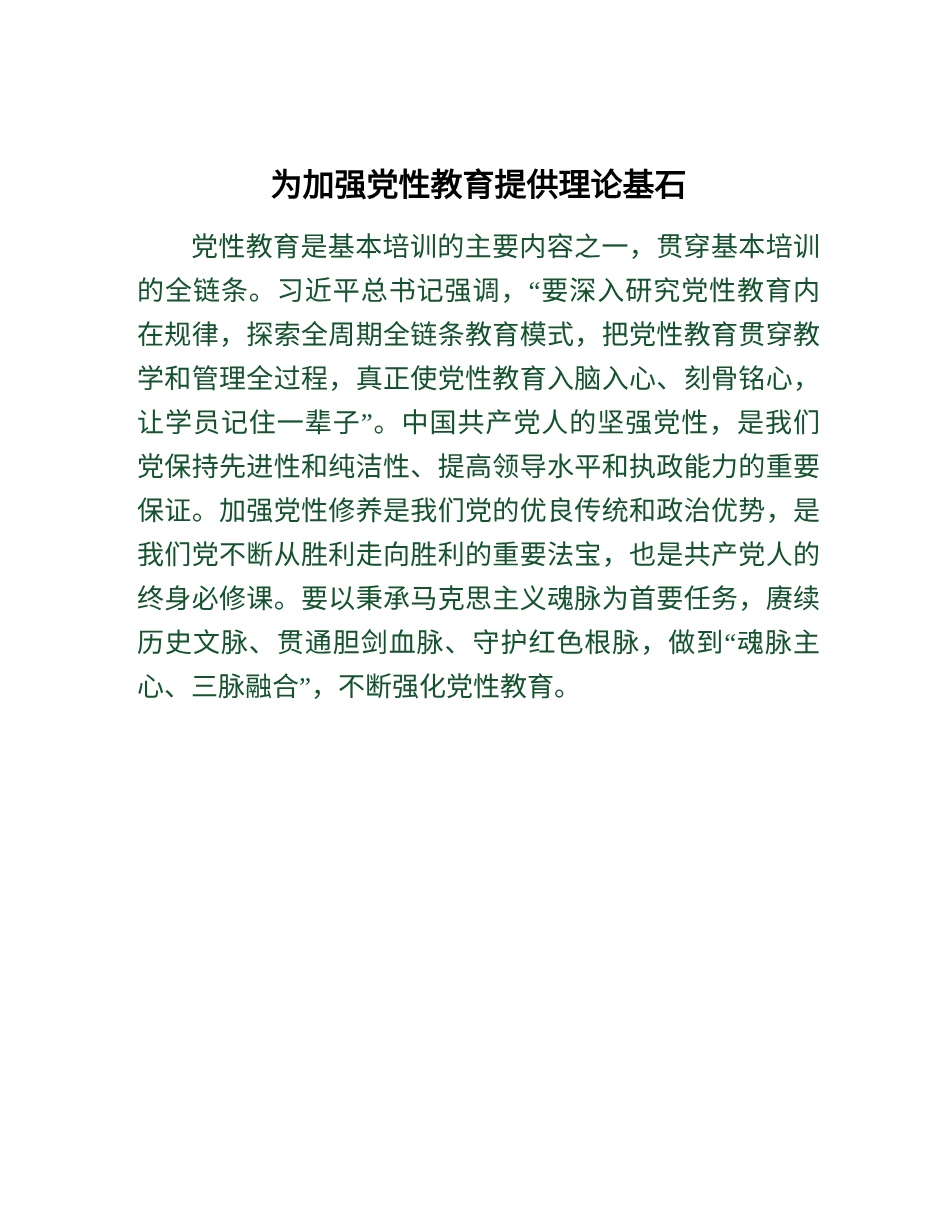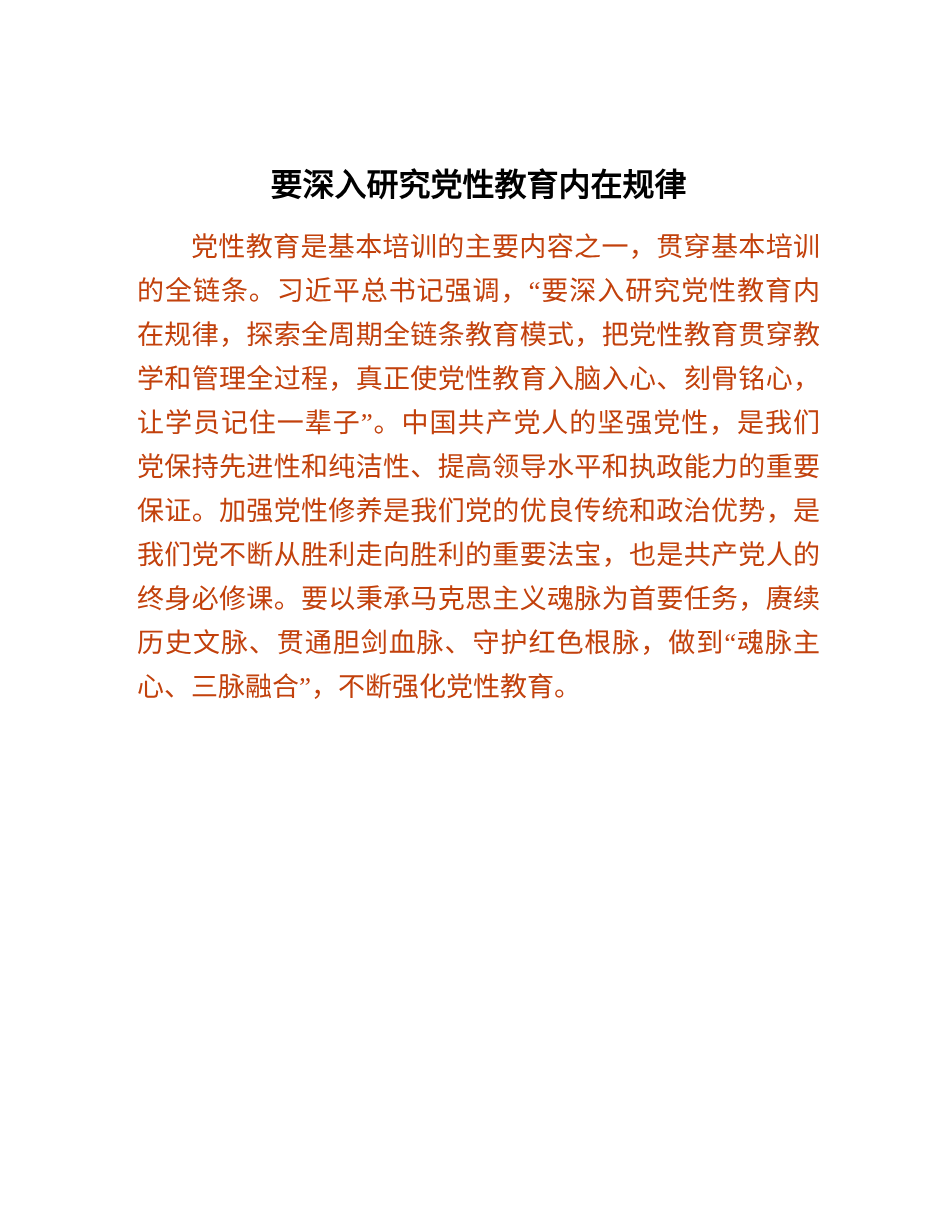--- a/index.html
+++ b/index.html
@@ -25,33 +25,33 @@
     line-height: 38px;
     letter-spacing: 0px;
     text-align: center;
     margin: 0 0 21px 0;
     color: #000000;
   }
   .doc-body {
     font-family: "Liberation Serif", "DejaVu Serif", serif;
     font-size: 27px;
     line-height: 44px;
-    color: #c2410c;
+    color: #14532d;
   }
   .doc-paragraph {
     margin: 0 0 9px 0;
     text-align: justify;
     text-indent: 2em;
     word-break: break-all;
   }
   .doc-paragraph:last-child {
     margin-bottom: 0;
   }
 </style>
 </head>
 <body>
 
 <div class="page">
-  <h1 class="doc-title">要深入研究党性教育内在规律</h1>
+  <h1 class="doc-title">为加强党性教育提供理论基石</h1>
   <div class="doc-body">
     <p class="doc-paragraph">党性教育是基本培训的主要内容之一，贯穿基本培训的全链条。习近平总书记强调，“要深入研究党性教育内在规律，探索全周期全链条教育模式，把党性教育贯穿教学和管理全过程，真正使党性教育入脑入心、刻骨铭心，让学员记住一辈子”。中国共产党人的坚强党性，是我们党保持先进性和纯洁性、提高领导水平和执政能力的重要保证。加强党性修养是我们党的优良传统和政治优势，是我们党不断从胜利走向胜利的重要法宝，也是共产党人的终身必修课。要以秉承马克思主义魂脉为首要任务，赓续历史文脉、贯通胆剑血脉、守护红色根脉，做到“魂脉主心、三脉融合”，不断强化党性教育。</p>
   </div>
 </div>
 
 </body></html>

